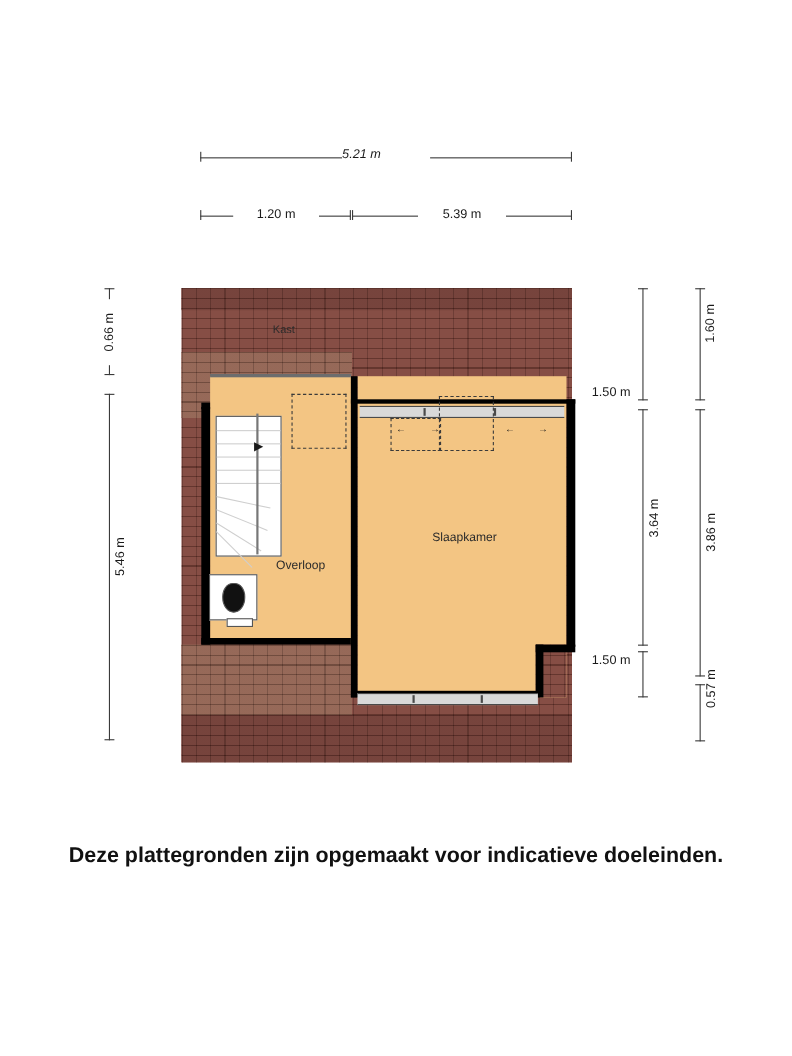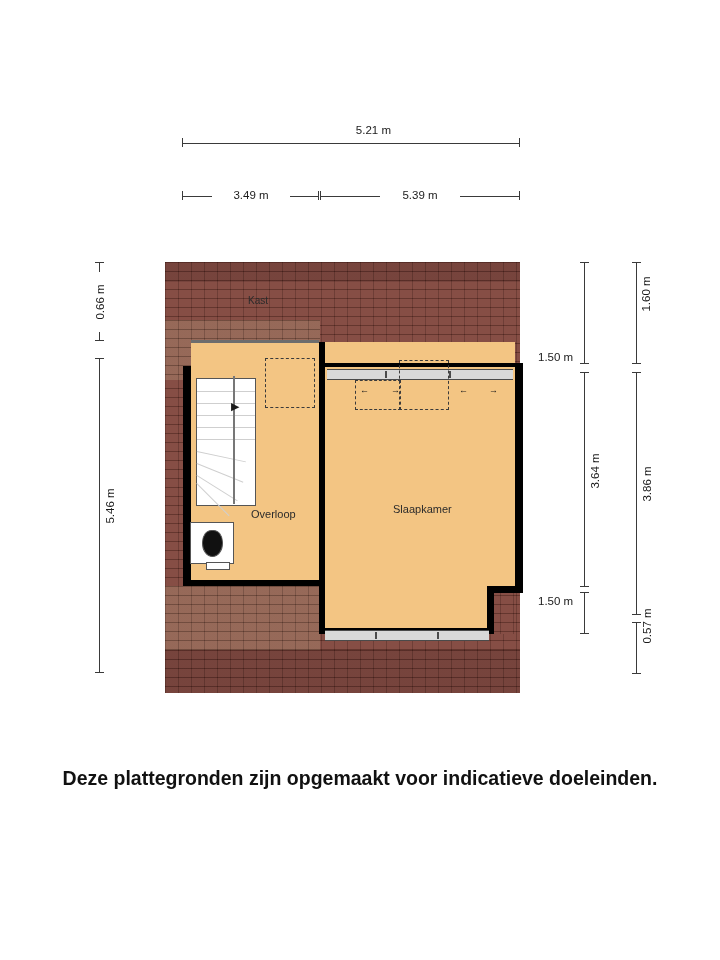--- a/index.html
+++ b/index.html
@@ -176,26 +176,26 @@
   }
 </style>
 </head>
 <body>
 
 <div id="floorplan">
 
   <div class="dimline-h" style="left:182px; top:143px; width:338px;"></div>
   <div class="tick-v" style="left:182px; top:138px;"></div>
   <div class="tick-v" style="left:519px; top:138px;"></div>
-  <div class="dimlabel" style="left:311px; top:124px; width:80px; text-align:right; background:#fff;">5.21 m</div>
+  <div class="dimlabel" style="left:311px; top:135px; width:80px; text-align:left; background:#fff;font-style:italic;">5.21 m</div>
 
   <div class="dimline-h" style="left:182px; top:196px; width:137px;"></div>
   <div class="tick-v" style="left:182px; top:191px;"></div>
   <div class="tick-v" style="left:318px; top:191px;"></div>
-  <div class="dimlabel" style="left:212px; top:189px; width:78px; text-align:center; background:#fff;">3.49 m</div>
+  <div class="dimlabel" style="left:212px; top:189px; width:78px; text-align:center; background:#fff;">1.20 m</div>
 
   <div class="dimline-h" style="left:320px; top:196px; width:200px;"></div>
   <div class="tick-v" style="left:320px; top:191px;"></div>
   <div class="tick-v" style="left:519px; top:191px;"></div>
   <div class="dimlabel" style="left:380px; top:189px; width:80px; text-align:center; background:#fff;">5.39 m</div>
 
   <div class="dimline-v" style="left:99px; top:262px; width:1px; height:79px;"></div>
   <div class="tick-h" style="left:95px; top:262px;"></div>
   <div class="tick-h" style="left:95px; top:340px;"></div>
   <div class="dimlabel vert" style="left:70px; top:296px; width:60px; text-align:center; transform:rotate(-90deg); background:#fff;">0.66 m</div>
@@ -246,21 +246,21 @@
 
   <div class="closetlabel" style="left:412px; top:343px;">Kast</div>
 
   <div class="room" style="left:191px; top:342px; width:128px; height:243px;"></div>
 
   <div class="room" style="left:325px; top:342px; width:190px; height:292px;"></div>
 
   <div class="roof" style="left:487px; top:586px; width:28px; height:48px;"></div>
 
   <div class="roomlabel" style="left:251px; top:508px;">Overloop</div>
-  <div class="roomlabel" style="left:393px; top:503px;text-align:right;">Slaapkamer</div>
+  <div class="roomlabel" style="left:393px; top:483px;text-align:right;">Slaapkamer</div>
 
   <div class="wall" style="left:183px; top:370px; width:8px; height:216px;"></div>
 
   <div class="wall" style="left:183px; top:580px; width:136px; height:6px;"></div>
 
   <div class="wall" style="left:319px; top:342px; width:6px; height:292px;"></div>
 
   <div class="wall" style="left:515px; top:363px; width:8px; height:225px;"></div>
 
   <div class="wall" style="left:487px; top:586px; width:36px; height:7px;"></div>

